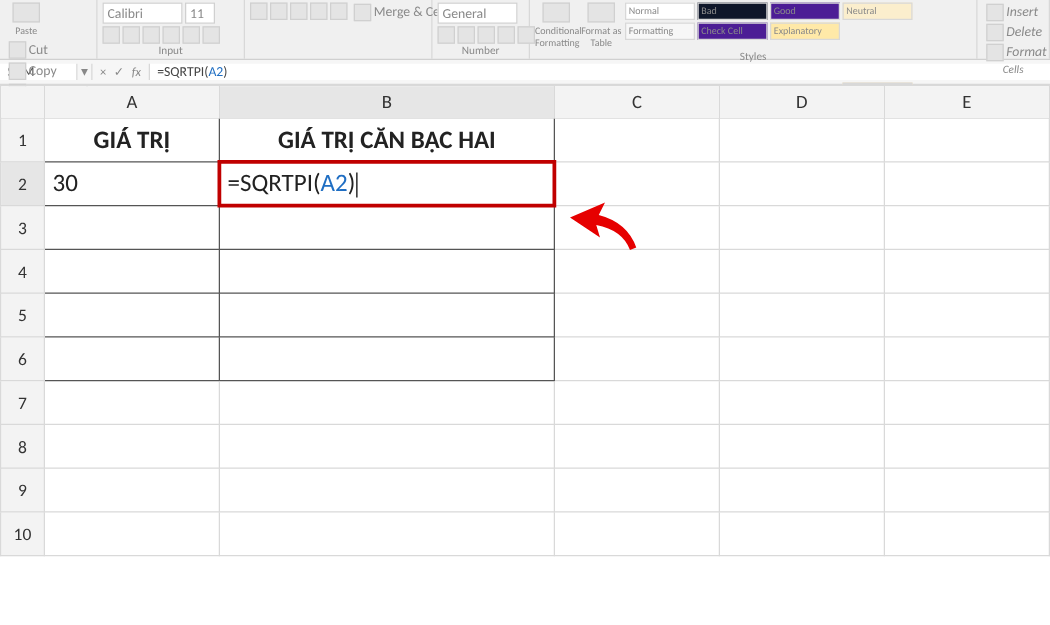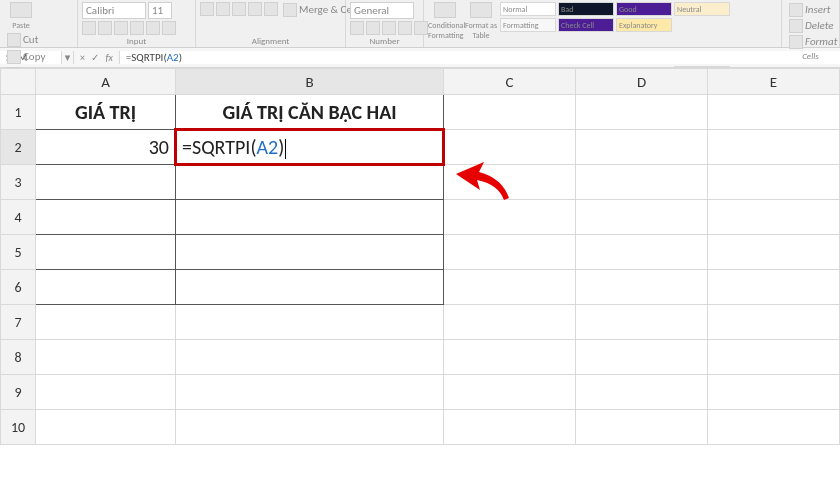--- a/index.html
+++ b/index.html
@@ -45,21 +45,21 @@
   .grid { border-collapse: collapse; table-layout: fixed; width: 840px; }
   .grid th, .grid td { border: 1px solid #d9d9d9; height: 35px; }
   .grid thead th { background: #f3f3f3; color: #333; font-weight: normal; font-size: 15px; text-align: center; height: 26px; position: relative; }
   .grid tbody th { background: #f3f3f3; color: #333; font-weight: normal; font-size: 14px; width: 35px; text-align: center; }
   .col-sel { width: 35px; }
   .col-A { width: 140px; }
   .col-B { width: 268px; }
   .col-C, .col-D, .col-E { width: 132px; }
   .grid td { font-size: 20px; color: #222; padding: 0 6px; background: #fff; }
   .hdr-cell { font-weight: 700; font-size: 19px; text-align: center; }
-  .val-right { text-align: right; color: #c00000; font-size: 18px; padding-right: 3px;}
+  .val-right { text-align: left; color: #c00000; font-size: 18px; padding-right: 3px;}
   .formula-cell { text-align: left; font-size: 20px; position: relative; background: #fff; }
   .formula-cell .ref { color: #1f6ec3; }
   .highlight-box { position: absolute; top: -2px; left: -2px; right: -2px; bottom: -2px; border: 3px solid #c00000; pointer-events: none; }
   .cursor-bar { display: inline-block; width: 1px; height: 20px; background: #000; vertical-align: middle; margin-left: 1px; }
   
   .tbl-cell { border: 1px solid #555 !important; }
   .rh-active { background: #e6e6e6 !important; }
   .ch-active { background: #e6e6e6 !important; }
   
   .arrow { position: absolute; left: 454px; top: 90px; width: 60px; height: 50px; }
@@ -121,21 +121,20 @@
           <span class="rib-mini"></span>
           <span class="rib-mini"></span>
           <span class="rib-mini"></span>
           <span class="rib-mini"></span>
           <span class="rib-btn">
               <span class="rib-mini"></span>
               <span>Merge &amp; Center</span>
             </span>
         </div>
       </div>
-      <div class="title">Alignment</div>
     </div>
 
     <div class="ribbon-group group-number">
       <div class="items" style="flex-direction:column;gap:2px;">
         <span class="rib-btn" style="border:1px solid #d0d0d0;background:#fff;width:64px;">
             <span>General</span>
           </span>
         <div style="display:flex;gap:2px;">
           <span class="rib-mini"></span>
           <span class="rib-mini"></span>
@@ -155,20 +154,21 @@
           <div class="swatch normal">Normal</div>
           <div class="swatch bad">Bad</div>
           <div class="swatch good">Good</div>
           <div class="swatch neutral">Neutral</div>
           <div class="swatch calc">Formatting</div>
           <div class="swatch check">Check Cell</div>
           <div class="swatch expl">Explanatory</div>
           <div class="swatch input">Input</div>
         </div>
       </div>
+      <div class="title">Styles</div>
     </div>
 
     <div class="ribbon-group group-cells">
       <div class="items" style="flex-direction:column;gap:0;">
         <span class="rib-btn">
             <span class="rib-mini"></span>
             <span>Insert</span>
           </span>
         <span class="rib-btn">
             <span class="rib-mini"></span>

